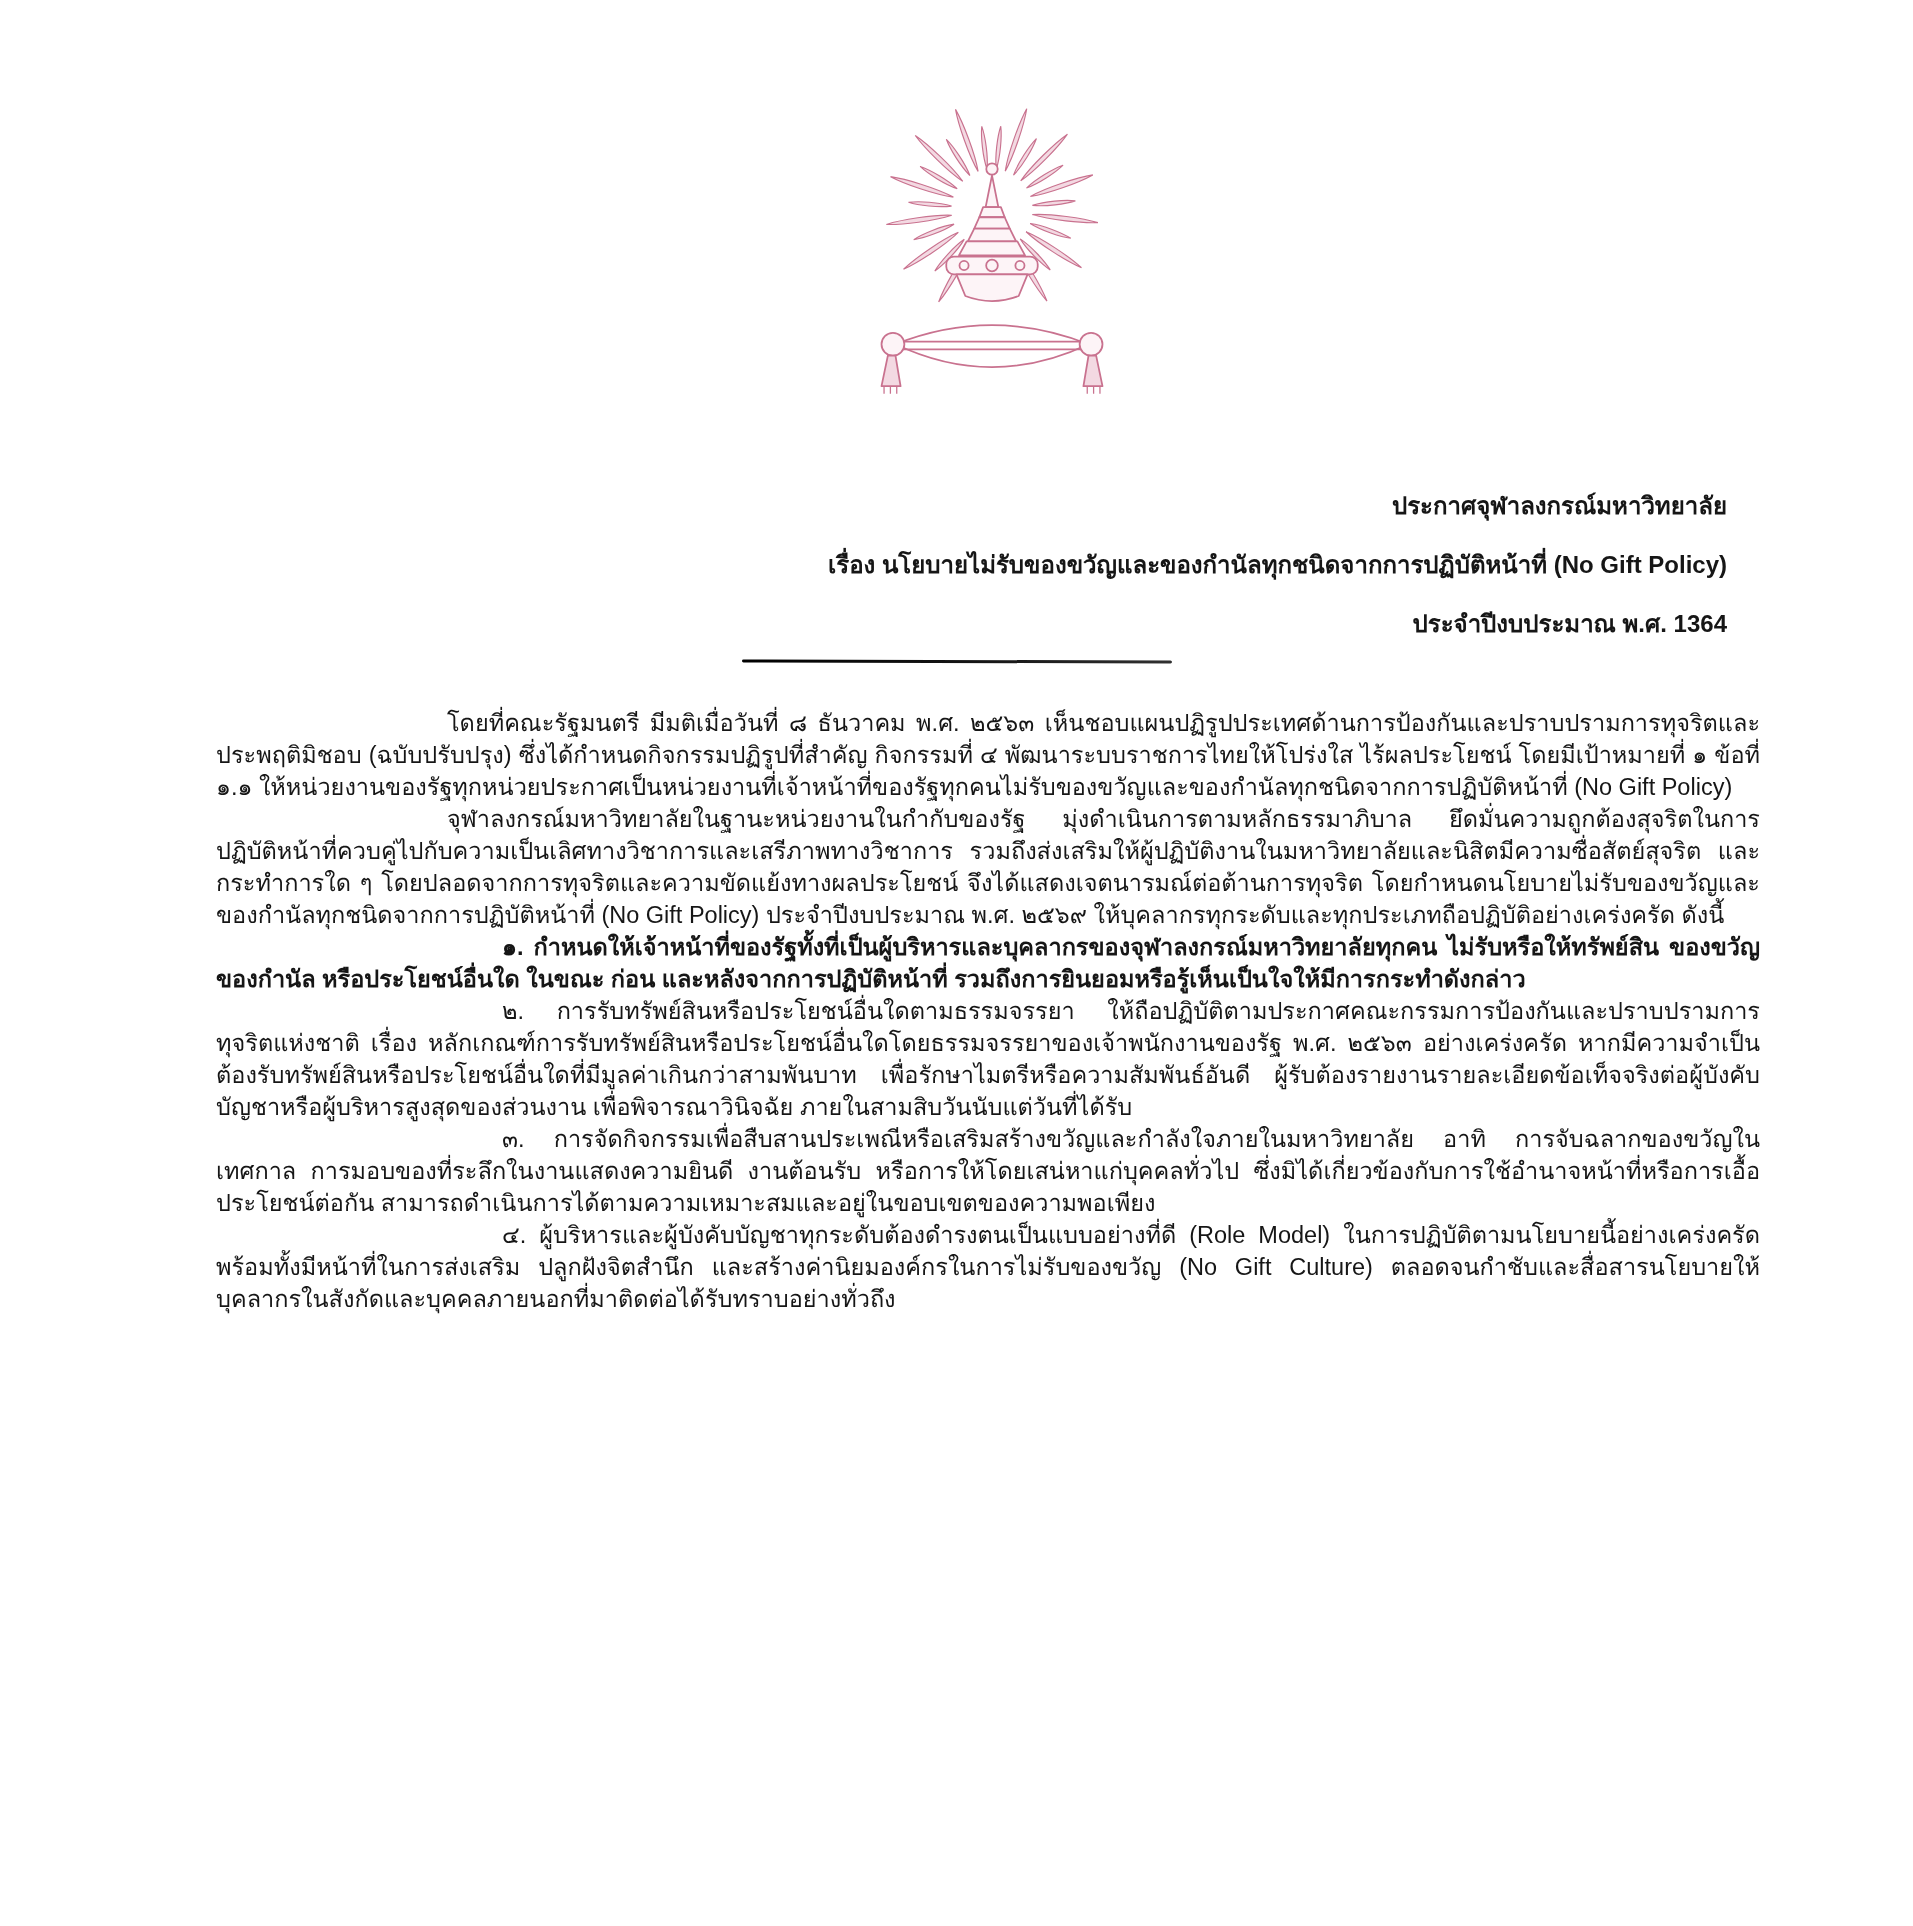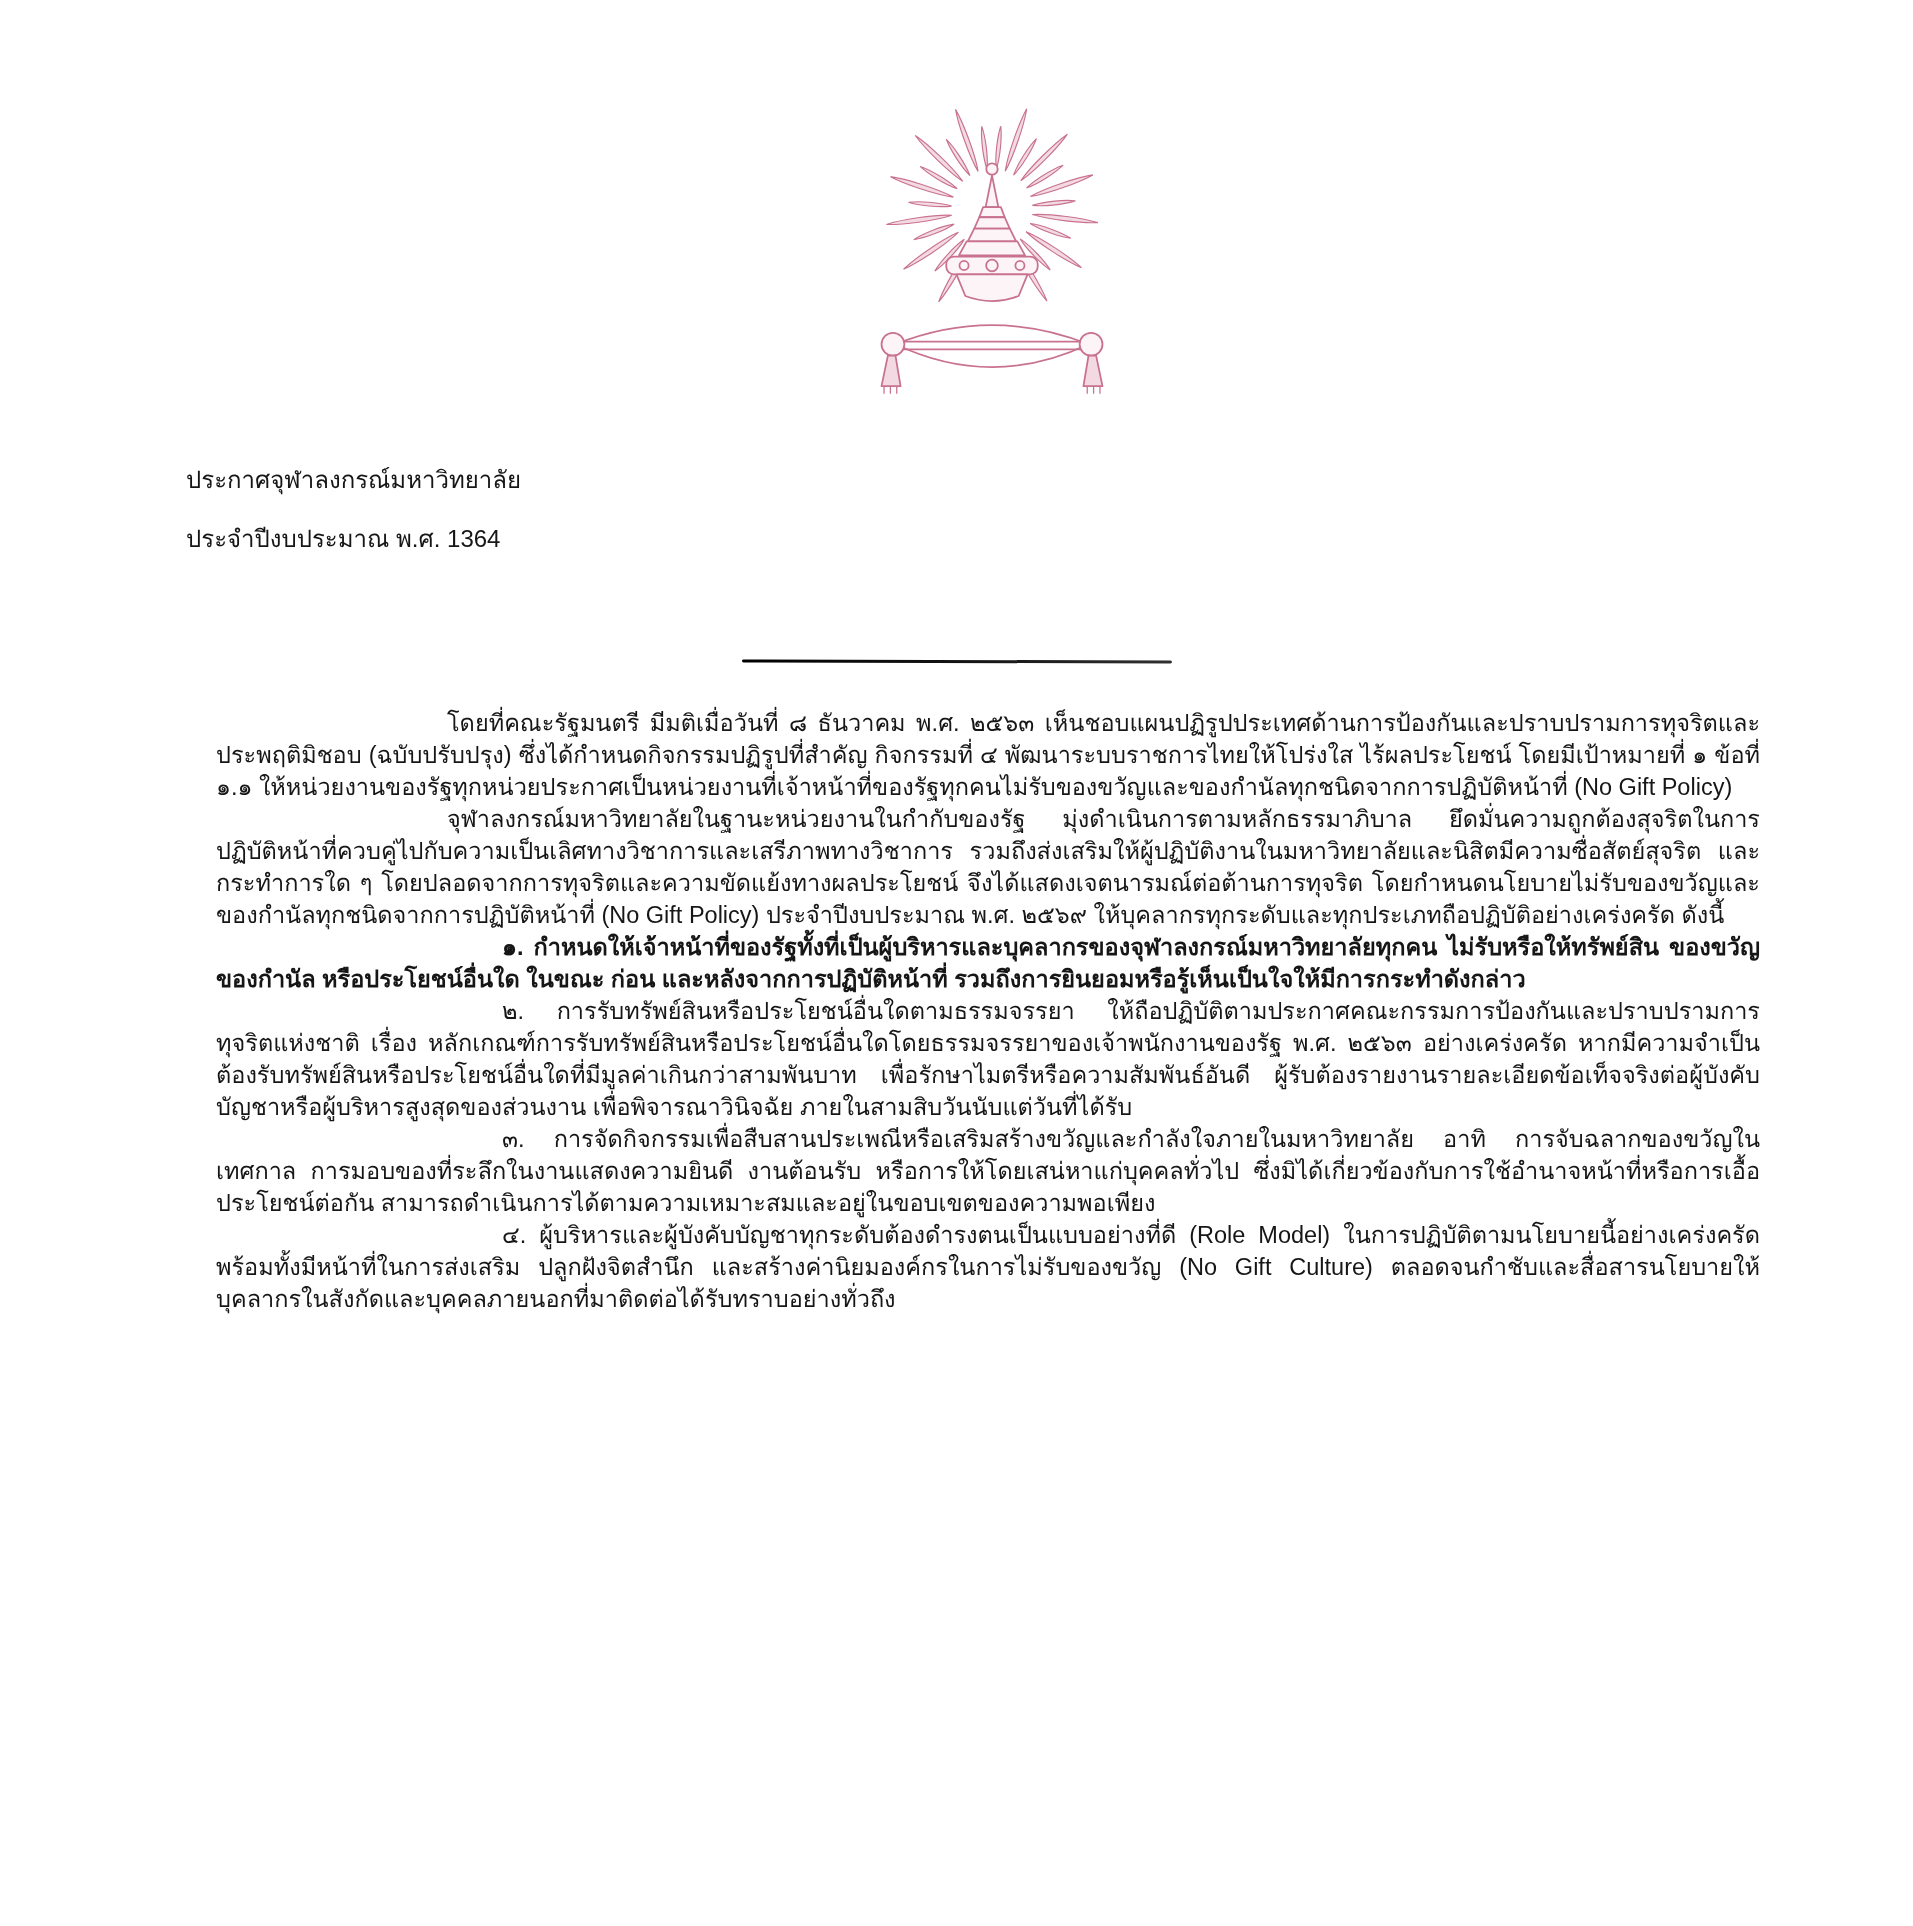--- a/index.html
+++ b/index.html
@@ -2,22 +2,22 @@
 <html style="font-size:6.2px"><head>
 <meta charset="utf-8">
 <style>
   html,body{margin:0;padding:0;background:#9a9a9a;}
   .page{
     position:relative;width:1913px;height:2703px;background:#ffffff;
     font-family:"Liberation Sans","DejaVu Sans",sans-serif;color:#161616;
     overflow:hidden;
   }
   .emblem{position:absolute;left:865px;top:91px;width:254px;height:349px;}
-  .title-block{position:absolute;left:186px;top:450px;width:1541px;text-align:left;
-    font-size:24px;line-height:59px;font-weight:400;}
+  .title-block{position:absolute;left:186px;top:476px;width:1541px;text-align:right;
+    font-size:24px;line-height:59px;font-weight:700;}
   .title-block div{white-space:nowrap;}
   .title-rule{position:absolute;left:742px;top:660px;width:430px;height:2.7px;
     background:linear-gradient(90deg,#000 0%,#151515 55%,#303030 100%);
     border-radius:1.5px;transform:rotate(0.12deg);}
   .content{position:absolute;left:216px;top:707px;width:1544px;
     font-size:23.5px;line-height:32px;text-align:justify;}
   .para{margin:0;text-indent:231px;}
   .para.item{text-indent:286px;}
   .para.bold{font-weight:700;}
 </style>
@@ -79,20 +79,21 @@
         <circle cx="178" cy="198" r="9" fill="#fdf4f7"></circle>
         <path d="M18 207 l-5 24 h15 l-4 -24 Z" fill="#f3d9e2"></path>
         <path d="M182 207 l5 24 h-15 l4 -24 Z" fill="#f3d9e2"></path>
         <path d="M15 231 v6 M20 231 v6 M25 231 v6 M175 231 v6 M180 231 v6 M185 231 v6" fill="none" stroke-width="1"></path>
       </g>
     </svg>
   </div>
 
   <div class="title-block">
     <div>ประกาศจุฬาลงกรณ์มหาวิทยาลัย</div>
+    <div>เรื่อง นโยบายไม่รับของขวัญและของกำนัลทุกชนิดจากการปฏิบัติหน้าที่ (No Gift Policy)</div>
     <div>ประจำปีงบประมาณ พ.ศ. 1364</div>
   </div>
   <div class="title-rule"></div>
 
   <div class="content">
     <p class="para">โดยที่คณะรัฐมนตรี มีมติเมื่อวันที่ ๘ ธันวาคม พ.ศ. ๒๕๖๓ เห็นชอบแผนปฏิรูปประเทศด้านการป้องกันและปราบปรามการทุจริตและประพฤติมิชอบ (ฉบับปรับปรุง) ซึ่งได้กำหนดกิจกรรมปฏิรูปที่สำคัญ กิจกรรมที่ ๔ พัฒนาระบบราชการไทยให้โปร่งใส ไร้ผลประโยชน์ โดยมีเป้าหมายที่ ๑ ข้อที่ ๑.๑ ให้หน่วยงานของรัฐทุกหน่วยประกาศเป็นหน่วยงานที่เจ้าหน้าที่ของรัฐทุกคนไม่รับของขวัญและของกำนัลทุกชนิดจากการปฏิบัติหน้าที่ (No Gift Policy)</p>
     <p class="para">จุฬาลงกรณ์มหาวิทยาลัยในฐานะหน่วยงานในกำกับของรัฐ มุ่งดำเนินการตามหลักธรรมาภิบาล ยึดมั่นความถูกต้องสุจริตในการปฏิบัติหน้าที่ควบคู่ไปกับความเป็นเลิศทางวิชาการและเสรีภาพทางวิชาการ รวมถึงส่งเสริมให้ผู้ปฏิบัติงานในมหาวิทยาลัยและนิสิตมีความซื่อสัตย์สุจริต และกระทำการใด ๆ โดยปลอดจากการทุจริตและความขัดแย้งทางผลประโยชน์ จึงได้แสดงเจตนารมณ์ต่อต้านการทุจริต โดยกำหนดนโยบายไม่รับของขวัญและของกำนัลทุกชนิดจากการปฏิบัติหน้าที่ (No Gift Policy) ประจำปีงบประมาณ พ.ศ. ๒๕๖๙ ให้บุคลากรทุกระดับและทุกประเภทถือปฏิบัติอย่างเคร่งครัด ดังนี้</p>
     <p class="para item bold">๑. กำหนดให้เจ้าหน้าที่ของรัฐทั้งที่เป็นผู้บริหารและบุคลากรของจุฬาลงกรณ์มหาวิทยาลัยทุกคน ไม่รับหรือให้ทรัพย์สิน ของขวัญ ของกำนัล หรือประโยชน์อื่นใด ในขณะ ก่อน และหลังจากการปฏิบัติหน้าที่ รวมถึงการยินยอมหรือรู้เห็นเป็นใจให้มีการกระทำดังกล่าว</p>
     <p class="para item">๒. การรับทรัพย์สินหรือประโยชน์อื่นใดตามธรรมจรรยา ให้ถือปฏิบัติตามประกาศคณะกรรมการป้องกันและปราบปรามการทุจริตแห่งชาติ เรื่อง หลักเกณฑ์การรับทรัพย์สินหรือประโยชน์อื่นใดโดยธรรมจรรยาของเจ้าพนักงานของรัฐ พ.ศ. ๒๕๖๓ อย่างเคร่งครัด หากมีความจำเป็นต้องรับทรัพย์สินหรือประโยชน์อื่นใดที่มีมูลค่าเกินกว่าสามพันบาท เพื่อรักษาไมตรีหรือความสัมพันธ์อันดี ผู้รับต้องรายงานรายละเอียดข้อเท็จจริงต่อผู้บังคับบัญชาหรือผู้บริหารสูงสุดของส่วนงาน เพื่อพิจารณาวินิจฉัย ภายในสามสิบวันนับแต่วันที่ได้รับ</p>
     <p class="para item">๓. การจัดกิจกรรมเพื่อสืบสานประเพณีหรือเสริมสร้างขวัญและกำลังใจภายในมหาวิทยาลัย อาทิ การจับฉลากของขวัญในเทศกาล การมอบของที่ระลึกในงานแสดงความยินดี งานต้อนรับ หรือการให้โดยเสน่หาแก่บุคคลทั่วไป ซึ่งมิได้เกี่ยวข้องกับการใช้อำนาจหน้าที่หรือการเอื้อประโยชน์ต่อกัน สามารถดำเนินการได้ตามความเหมาะสมและอยู่ในขอบเขตของความพอเพียง</p>

